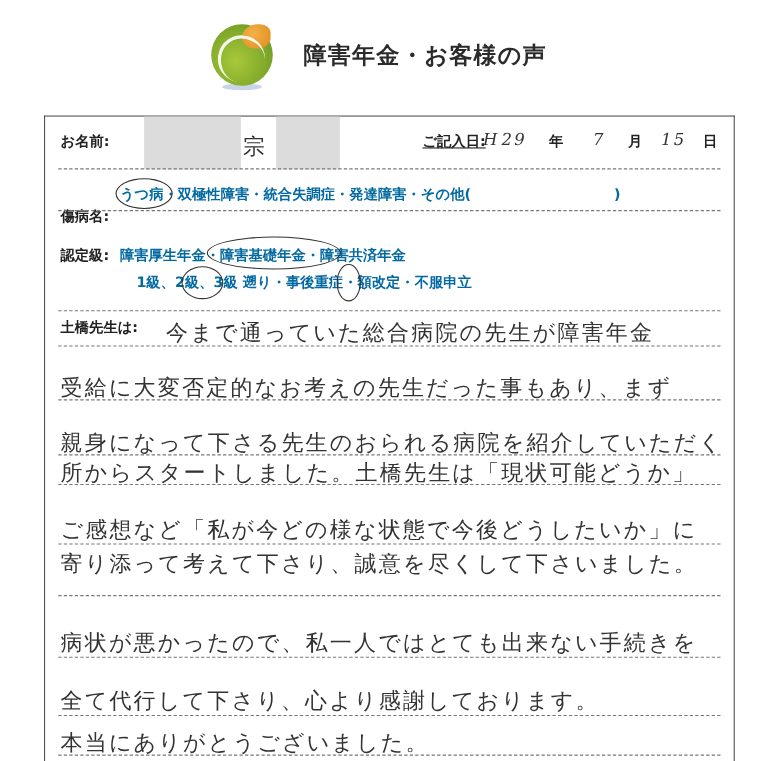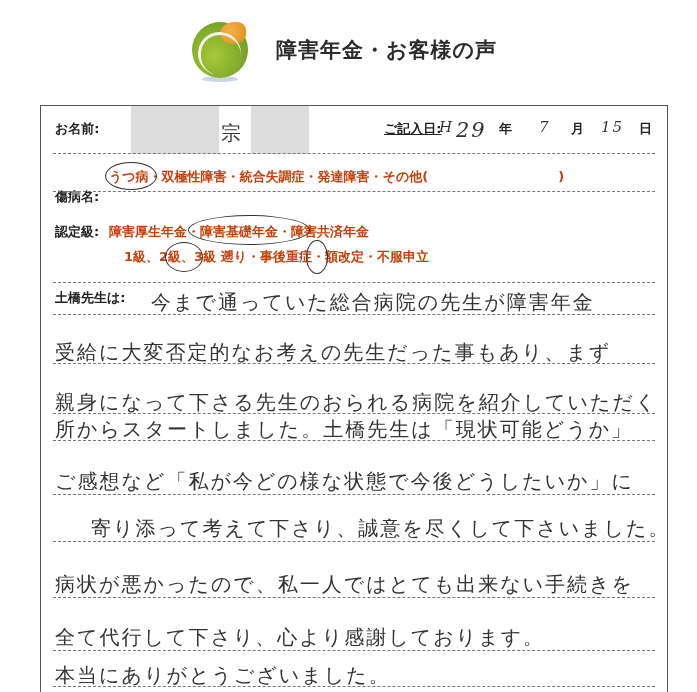--- a/index.html
+++ b/index.html
@@ -14,21 +14,21 @@
   .logo .curve { position:absolute; left:8px; top:14px; width:40px; height:40px; border-radius:50%;
                  border-left:3px solid #fff; border-top:3px solid #fff; transform:rotate(10deg); opacity:.9; }
   .logo .shadow { position:absolute; left:12px; top:58px; width:36px; height:6px; border-radius:50%;
                   background:#c9d4e8; }
   .title { font-size:21px; font-weight:bold; color:#2b2b2b; letter-spacing:1px;padding-left:16px; }
 
   .frame { position:absolute; left:40px; top:105px; width:626px; height:600px;
            border-left:1.5px solid #555; border-top:1.5px solid #555; border-right:1.5px solid #555; }
   .row { position:absolute; left:12px; right:12px; border-bottom:1px dashed #777; }
   .label { position:absolute; font-size:13px; font-weight:bold; color:#222; white-space:nowrap; }
-  .printed { position:absolute; font-size:13px; color:#c2410c; white-space:nowrap; font-weight:bold;text-align:right; }
+  .printed { position:absolute; font-size:13px; color:#0369a1; white-space:nowrap; font-weight:bold;text-align:right; }
   .hand { position:absolute; font-family:"DejaVu Serif", serif; font-size:20px; color:#333;
           white-space:nowrap; letter-spacing:2px; }
   .redact { position:absolute; background:#dcdcdc; }
   .circle { position:absolute; border:1.3px solid #333; border-radius:50%; }
 </style>
 </head>
 <body>
 
 <div class="header">
   <div class="logo">
@@ -42,21 +42,21 @@
 
 <div class="frame">
 
   <div class="redact" style="left:90px; top:0; width:88px; height:48px;"></div>
   <div class="redact" style="left:210px; top:0; width:58px; height:48px;"></div>
   <span class="label" style="left:14px; top:14px;">お名前:</span>
   <span class="hand" style="left:180px; top:14px; font-size:20px;">宗</span>
 
   <span class="label" style="left:343px; top:14px;text-decoration:underline;">ご記入日:</span>
   <span class="hand" style="left:398px; top:12px; font-style:italic; font-size:15px;">H</span>
-  <span class="hand" style="left:415px; top:12px; font-style:italic; font-size:21px;">29</span>
+  <span class="hand" style="left:415px; top:12px; font-style:italic; font-size:15px;">29</span>
   <span class="label" style="left:458px; top:14px;">年</span>
   <span class="hand" style="left:498px; top:12px; font-style:italic; font-size:15px;">7</span>
   <span class="label" style="left:530px; top:14px;">月</span>
   <span class="hand" style="left:560px; top:12px; font-style:italic; font-size:15px;">15</span>
   <span class="label" style="left:598px; top:14px;">日</span>
   <div class="row" style="top:47px;"></div>
 
   <span class="label" style="left:14px; top:62px;margin-top:20px;">傷病名:</span>
   <span class="printed" style="left:68px; top:62px;">うつ病・双極性障害・統合失調症・発達障害・その他(　　　　　　　　　　)</span>
   <div class="circle" style="left:64px; top:56px; width:50px; height:26px;"></div>
@@ -74,21 +74,21 @@
   <span class="hand" style="left:110px; top:183px;">今まで通っていた総合病院の先生が障害年金</span>
   <div class="row" style="top:208px;"></div>
   <span class="hand" style="left:14px; top:233px;">受給に大変否定的なお考えの先生だった事もあり、まず</span>
   <div class="row" style="top:257px;"></div>
   <span class="hand" style="left:14px; top:283px;">親身になって下さる先生のおられる病院を紹介していただく</span>
   <div class="row" style="top:307px;"></div>
   <span class="hand" style="left:14px; top:310px;text-align:right;">所からスタートしました。土橋先生は「現状可能どうか」</span>
   <div class="row" style="top:334px;"></div>
   <span class="hand" style="left:14px; top:362px;">ご感想など「私が今どの様な状態で今後どうしたいか」に</span>
   <div class="row" style="top:388px;"></div>
-  <span class="hand" style="left:14px; top:409px;margin-left:36px;">寄り添って考えて下さり、誠意を尽くして下さいました。</span>
+  <span class="hand" style="left:14px; top:393px;">寄り添って考えて下さり、誠意を尽くして下さいました。</span>
   <div class="row" style="top:435px;"></div>
   <span class="hand" style="left:14px; top:465px;">病状が悪かったので、私一人ではとても出来ない手続きを</span>
   <div class="row" style="top:491px;"></div>
   <span class="hand" style="left:14px; top:518px;">全て代行して下さり、心より感謝しております。</span>
   <div class="row" style="top:544px;"></div>
   <span class="hand" style="left:14px; top:556px;">本当にありがとうございました。</span>
   <div class="row" style="top:580px;"></div>
 </div>
 
 </body></html>

